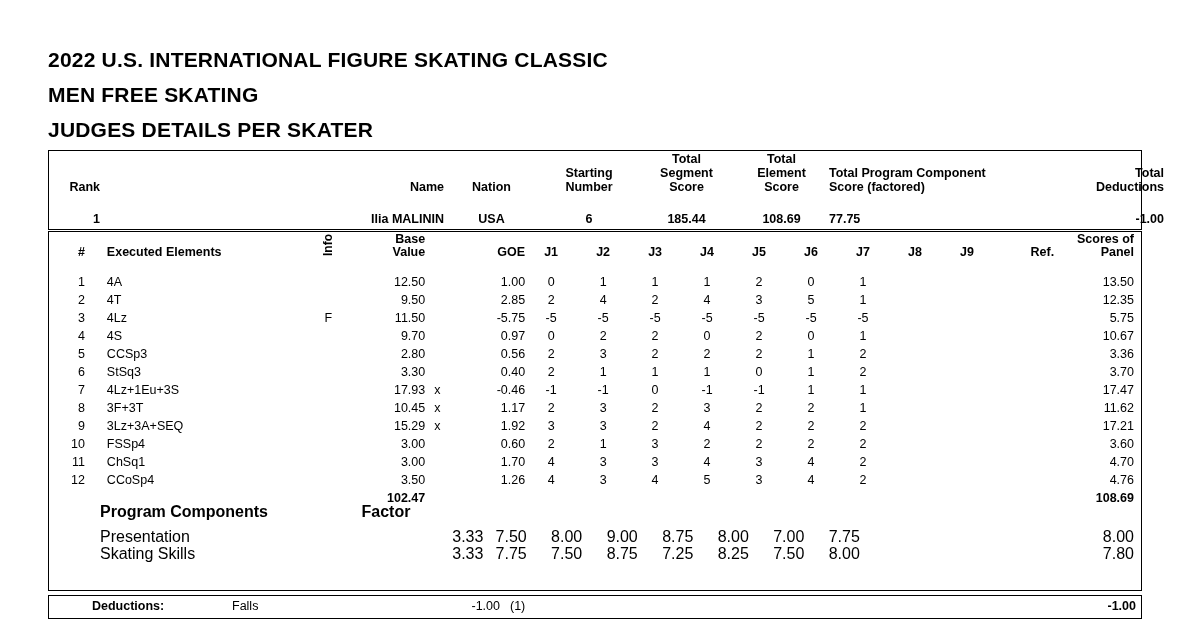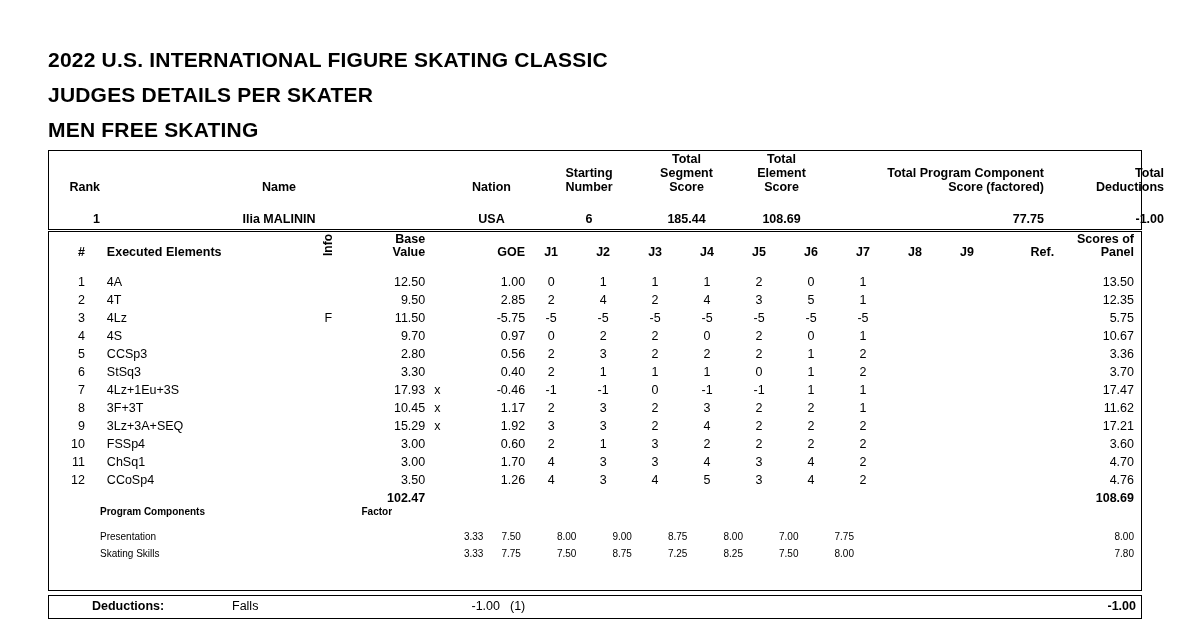--- a/index.html
+++ b/index.html
@@ -81,26 +81,26 @@
     padding: 0;
     line-height: 14px;
   }
   #skater-header td {
     font-size: 12.5px;
     font-weight: bold;
     padding: 0;
     line-height: 14px;
   }
   .hdr-rank   { width: 52px; text-align: right; }
-  .hdr-name   { width: 330px; text-align: center; padding-left: 14px !important; margin-top: 12px; }
+  .hdr-name   { width: 330px; text-align: right; padding-left: 14px !important; margin-top: 12px; }
   .hdr-nation { width: 95px; text-align: center; }
   .hdr-start  { width: 100px; text-align: center; }
   .hdr-seg    { width: 95px; text-align: center; }
   .hdr-elem   { width: 95px; text-align: center; }
-  .hdr-pcs    { width: 215px; text-align: right; padding-right: 8px !important;}
+  .hdr-pcs    { width: 215px; text-align: left; padding-right: 8px !important;}
   .hdr-ded    { width: 112px; text-align: right; padding-right: 6px !important;}
 
   .hdr-row-1 td { padding-top: 18px !important; }
 
   
   #elements-table {
     position: absolute;
     left: 48px;
     top: 233px;
     width: 1094px;
@@ -145,21 +145,21 @@
     position: absolute;
     left: 48px;
     top: 503px;
     width: 1094px;
     table-layout: fixed;
     font-size: 12.5px;
   }
   #pc-table td, #pc-table th {
     padding: 0;
     line-height: 17px;
-    font-size: 10px;
+    font-size: 16px;
     white-space: nowrap;
   }
   #pc-table th { font-weight: bold; text-align: left; }
   .p-label  { width: 236px; text-align: left; padding-left: 52px !important; }
   .p-factor { width: 112px; text-align: right; }
   .p-j      { width: 51px;  text-align: center; }
   .p-fill   { width: 60px; }
   .p-score  { width: 78px;  text-align: right; padding-right: 8px !important; }
 
   
@@ -184,22 +184,22 @@
   .d-fill  { }
   .d-total { width: 112px; text-align: right; padding-right: 6px !important; font-weight: bold; }
 </style>
 </head>
 <body>
 
 <div class="page">
 
   <div class="titles">
     <div class="title-line">2022 U.S. INTERNATIONAL FIGURE SKATING CLASSIC</div>
+    <div class="title-line">MEN FREE SKATING</div>
     <div class="title-line">JUDGES DETAILS PER SKATER</div>
-    <div class="title-line">MEN FREE SKATING</div>
   </div>
 
   <div class="box" id="header-box"></div>
   <div class="box" id="body-box"></div>
   <div class="box" id="deductions-box"></div>
 
   <table id="skater-header">
     <tbody>
         <tr>
       <th class="hdr-rank">Rank</th>

